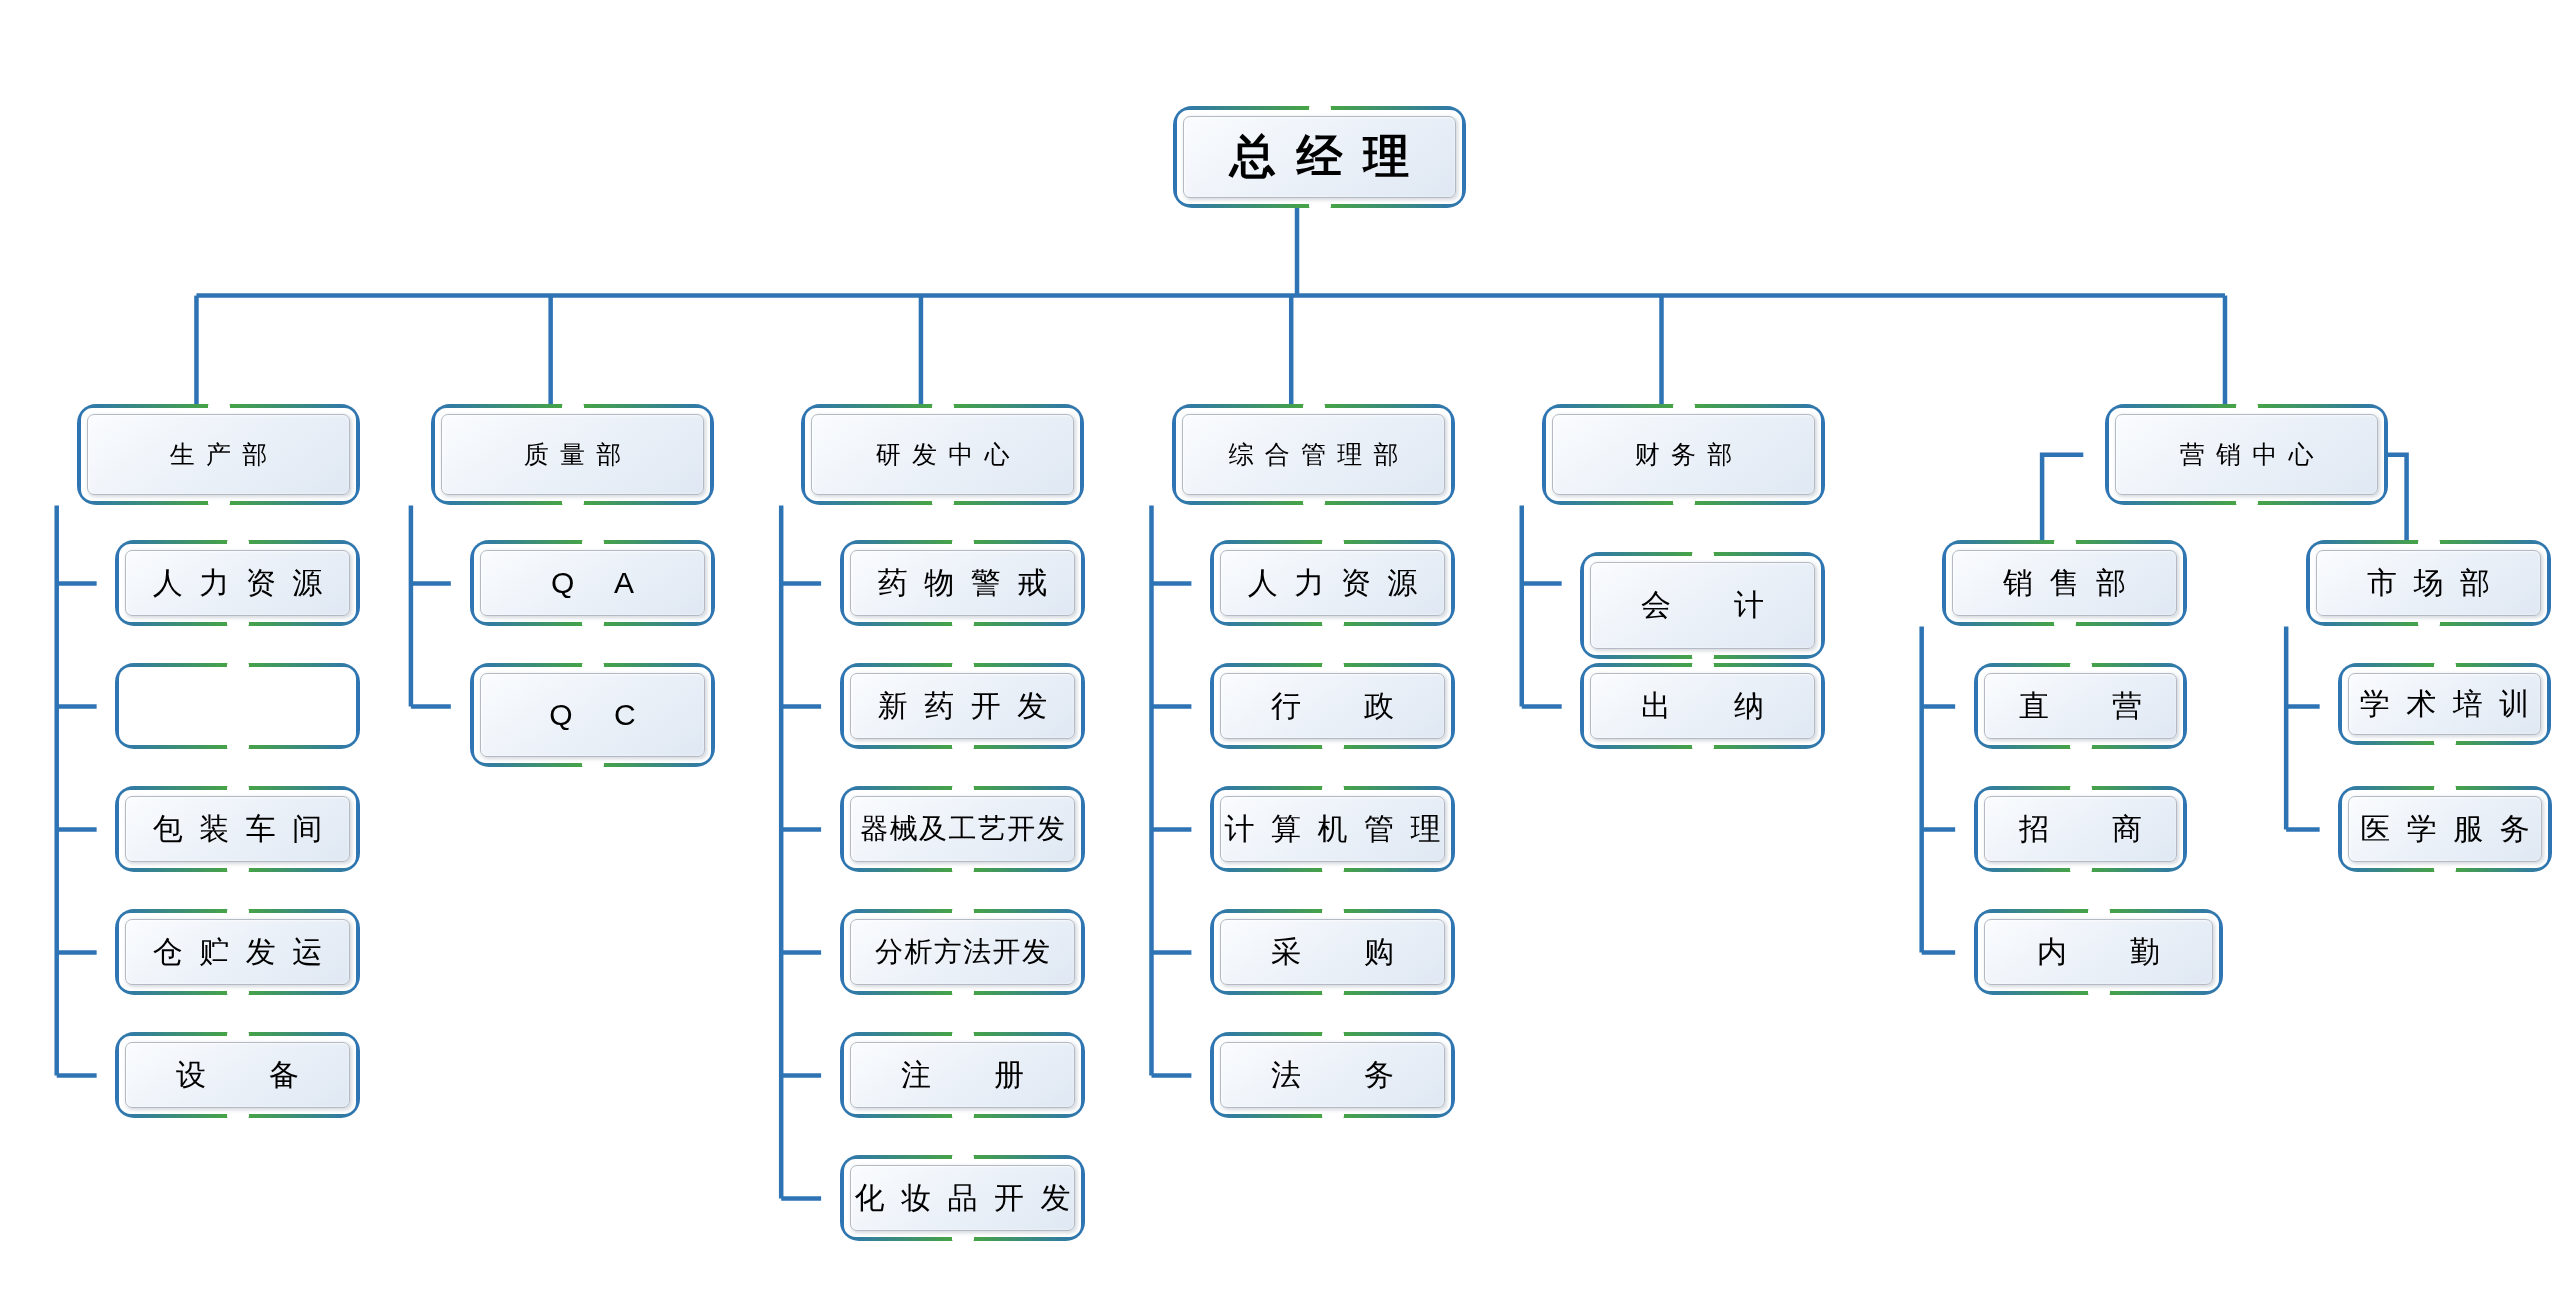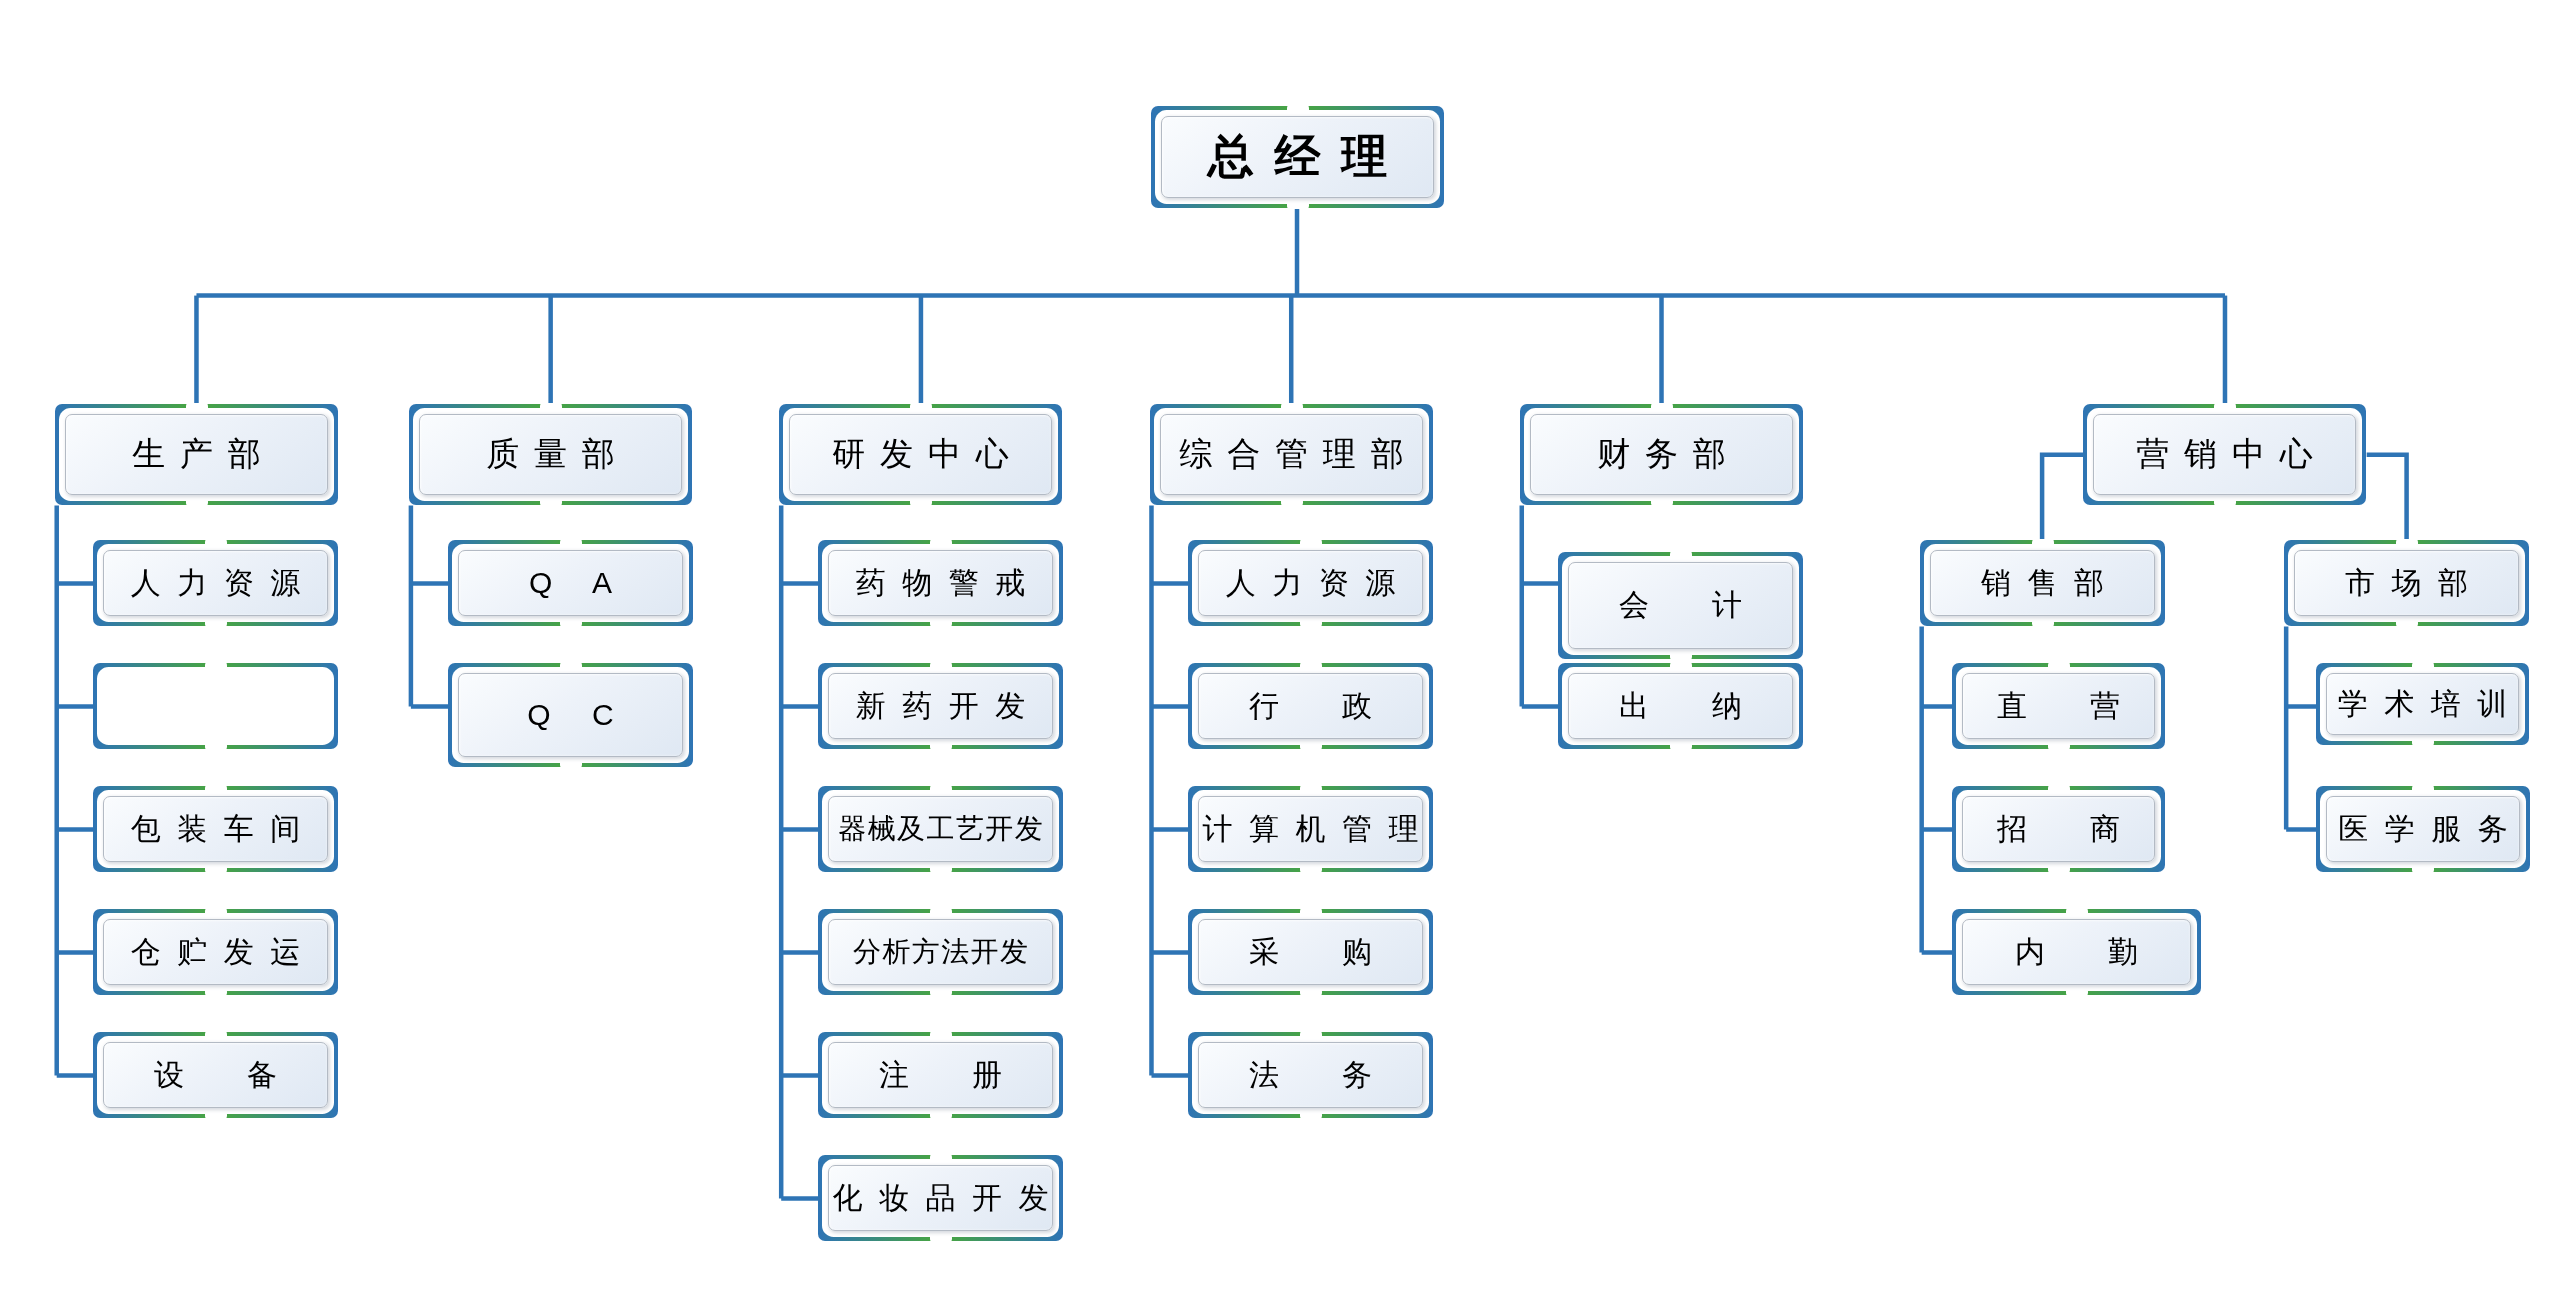--- a/index.html
+++ b/index.html
@@ -4,38 +4,38 @@
 <title>org-chart</title>
 <style>
   html,body{margin:0;padding:0;background:#ffffff;}
   body{width:2576px;height:1315px;overflow:hidden;
        font-family:"Liberation Sans","DejaVu Sans",sans-serif;}
   .canvas{position:relative;width:2576px;height:1315px;background:#fff;}
   svg.wires{position:absolute;left:0;top:0;z-index:1;}
   .conn{fill:none;stroke:var(--connector-blue,#2E74B5);stroke-width:7;}
 
   
-  .node{position:absolute;z-index:2;border-radius:7px;
+  .node{position:absolute;z-index:2;border-radius:19px;
         background:linear-gradient(90deg,var(--connector-blue,#2E74B5) 0%,
                    var(--gradient-green,#46A346) 46%,var(--gradient-green,#46A346) 54%,
-                   var(--connector-blue,#2E74B5) 100%);}
+                   var(--connector-blue,#2E74B5) 100%);margin-left:22px;}
   .node::before{content:"";position:absolute;inset:3.9px;background:#fff;border-radius:11.6px;}
   .notch{position:absolute;left:50%;transform:translateX(-50%);width:22px;height:8.4px;
          background:#fff;border-radius:3.2px;z-index:3;}
   .nt{top:-1.3px;} .nb{bottom:-1.3px;}
   .core{position:absolute;inset:9.7px;z-index:4;border-radius:7px;
         border:1.3px solid var(--inner-border-gray,#B3BAC4);
         background:linear-gradient(145deg,var(--node-fill-light,#FAFCFE) 0%,#EDF2F9 45%,
                    var(--node-fill-dark,#DFE8F3) 100%);
         box-shadow:inset 0.6px 0.6px 2.6px #ffffff,1.3px 1.9px 3.9px rgba(100,115,135,.28);
         display:flex;align-items:center;justify-content:center;}
   .core span{color:var(--text-color,#000);white-space:nowrap;}
 
   .root .core span{font-size:46px;font-weight:700;letter-spacing:.45em;margin-right:-.45em;}
-  .dept .core span{font-size:33px;font-weight:400;letter-spacing:.45em;margin-right:-.45em;}
+  .dept .core span{font-size:25px;font-weight:400;letter-spacing:.45em;margin-right:-.45em;}
   .child .core span{font-size:30px;font-weight:400;letter-spacing:.55em;margin-right:-.55em;}
   .child.ls-sm .core span{font-size:28px;letter-spacing:.05em;margin-right:-.05em;}
 </style>
 </head>
 <body>
 
 <div class="canvas">
 
   <svg class="wires" width="2576" height="1315" viewBox="0 0 4000 2042">
 

